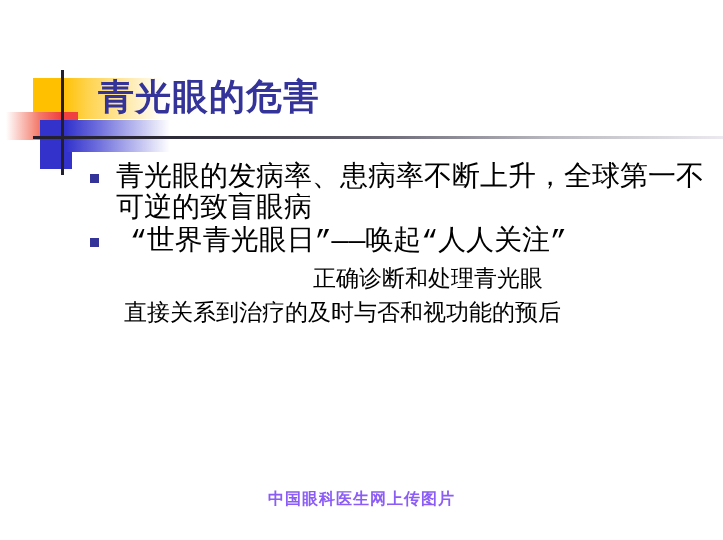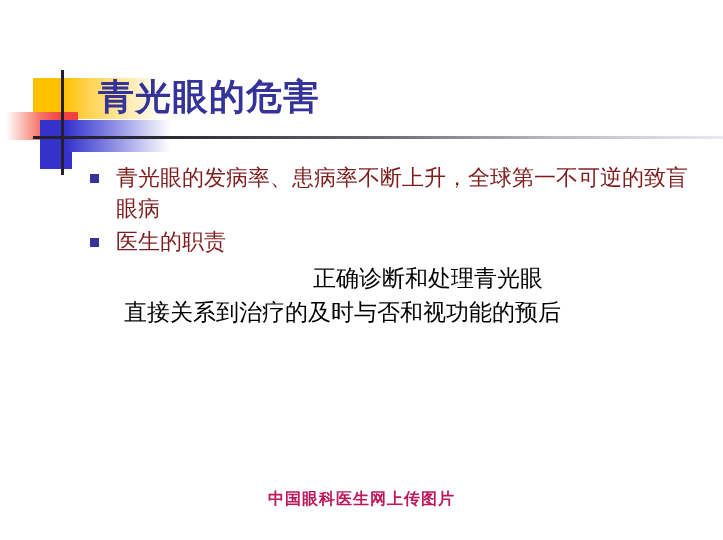--- a/index.html
+++ b/index.html
@@ -120,23 +120,23 @@
   .bullet-mark {
     position: absolute;
     left: 2px;
     top: 12px;
     width: 9px;
     height: 9px;
     background: #333399;
   }
   .bullet-text {
     display: block;
-    font-family: Liberation Serif, serif;
-    font-size: 22px;
-    color: #7f1d1d;
+    font-family: Liberation Mono, monospace;
+    font-size: 28px;
+    color: #000000;
     line-height: 31px;
     letter-spacing: 0px;
   }
   .bullet-text.indented-quote {
     text-indent: 14px;
   }
 
   .sub-line {
     display: block;
     font-family: "DejaVu Serif", "Liberation Serif", serif;
@@ -150,21 +150,21 @@
   
   .footer-mark {
     position: absolute;
     left: 0;
     top: 489px;
     width: 723px;
     text-align: center;
     font-family: "DejaVu Sans", "Liberation Sans", sans-serif;
     font-size: 16px;
     font-weight: bold;
-    color: #be185d;
+    color: #8b5cf6;
     letter-spacing: 1px;
   }
 </style>
 </head>
 <body>
 
 <div id="slide">
 
   <div class="logo-wrap">
     <div class="logo-yellow"></div>
@@ -179,25 +179,25 @@
 
   <div class="title-rule"></div>
 
   <div class="body-block">
 
     <div class="bullet-row">
       <span class="bullet-mark"></span>
       <span class="bullet-text">青光眼的发病率、患病率不断上升，全球第一不可逆的致盲眼病</span>
     </div>
 
-
     <div class="bullet-row">
       <span class="bullet-mark"></span>
-      <span class="bullet-text">医生的职责</span>
+      <span class="bullet-text indented-quote">“世界青光眼日”——唤起“人人关注”</span>
     </div>
+
 
     <span class="sub-line level-a">正确诊断和处理青光眼</span>
 
     <span class="sub-line level-b">直接关系到治疗的及时与否和视功能的预后</span>
   </div>
 
   <div class="footer-mark">中国眼科医生网上传图片</div>
 
 </div>
 

